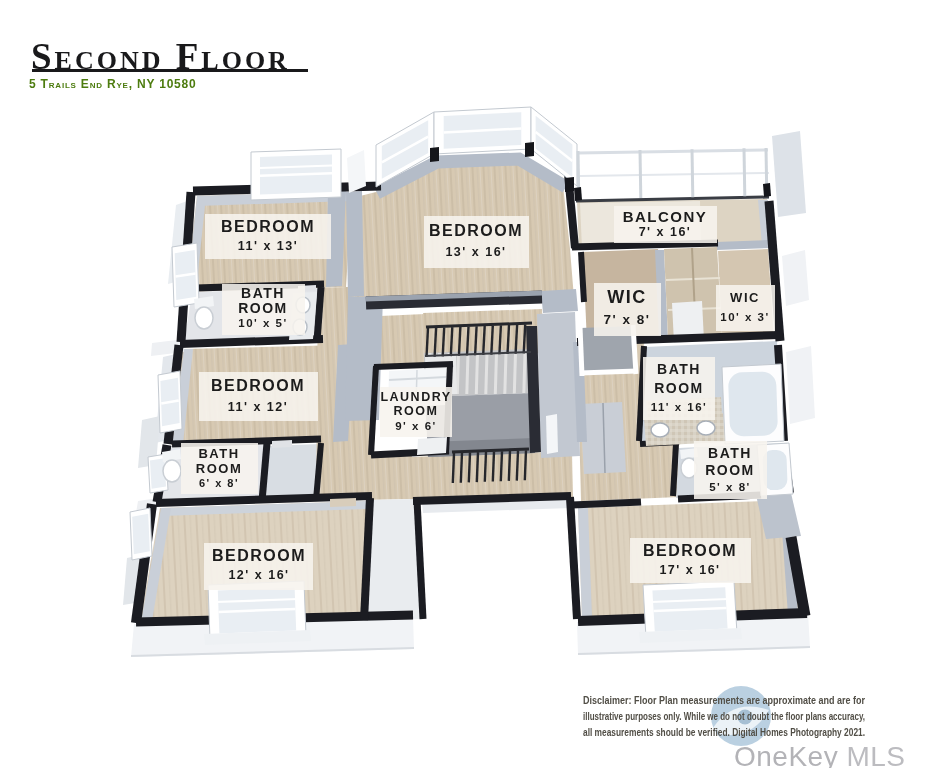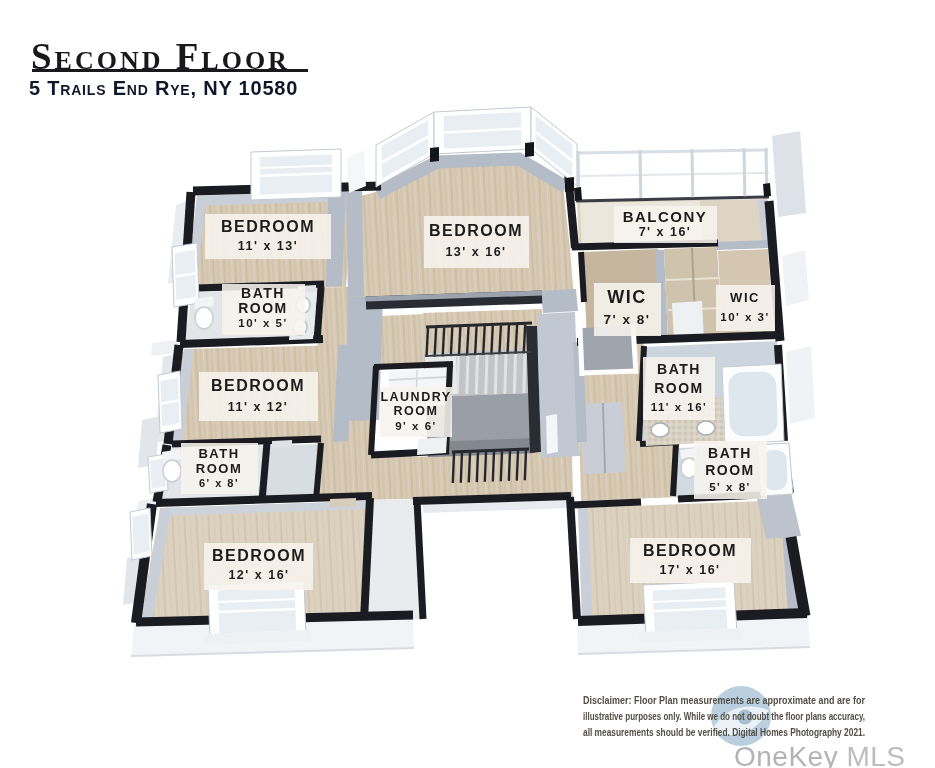--- a/index.html
+++ b/index.html
@@ -1,21 +1,21 @@
 <!DOCTYPE html>
 <html><head>
 <meta charset="utf-8">
 <style>
 html,body{margin:0;padding:0;background:#ffffff;width:935px;height:768px;overflow:hidden}
 #page{position:relative;width:935px;height:604px;font-family:"Liberation Sans",sans-serif}
 .t1{position:absolute;left:31px;top:38px;font-family:"Liberation Serif",serif;font-weight:bold;
 font-variant:small-caps;font-size:37px;letter-spacing:3px;color:#19191b;line-height:1}
 .rule{position:absolute;left:32px;top:69px;width:276px;height:3px;background:#19191b}
 .t2{position:absolute;left:29px;top:77px;font-family:"Liberation Sans",sans-serif;font-weight:bold;
-font-variant:small-caps;font-size:20px;letter-spacing:0.8px;color:#0f172a}
+font-variant:small-caps;font-size:12px;letter-spacing:0.8px;color:#4d7c0f}
 .mls{position:absolute;left:734px;top:741px;font-size:28px;color:#b3b3b7;letter-spacing:0.5px}
 .mls b{font-weight:normal;color:#bcbcc0}
 </style>
 </head>
 <body>
 <div id="page">
 
 <div class="t1">Second Floor</div>
 
 <div class="rule"></div>

